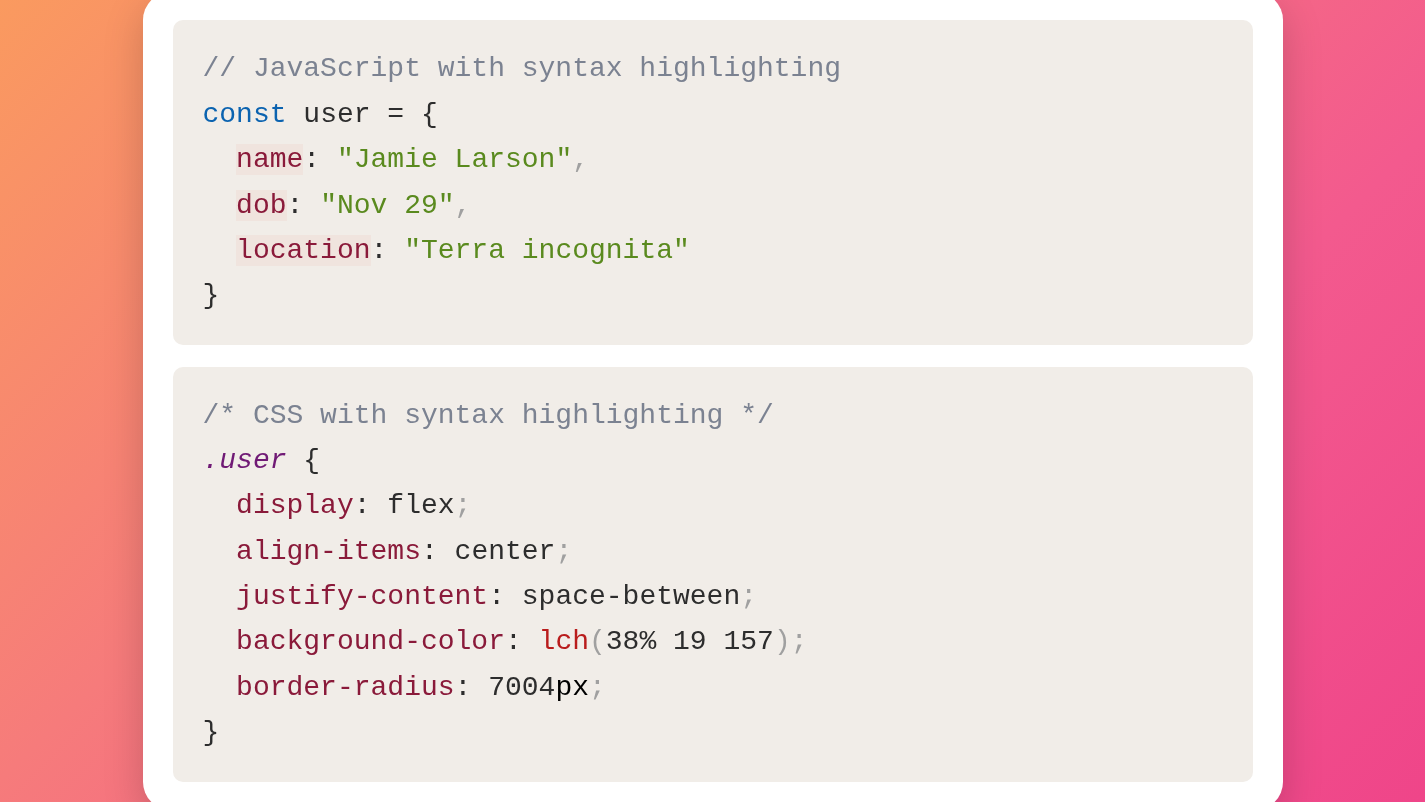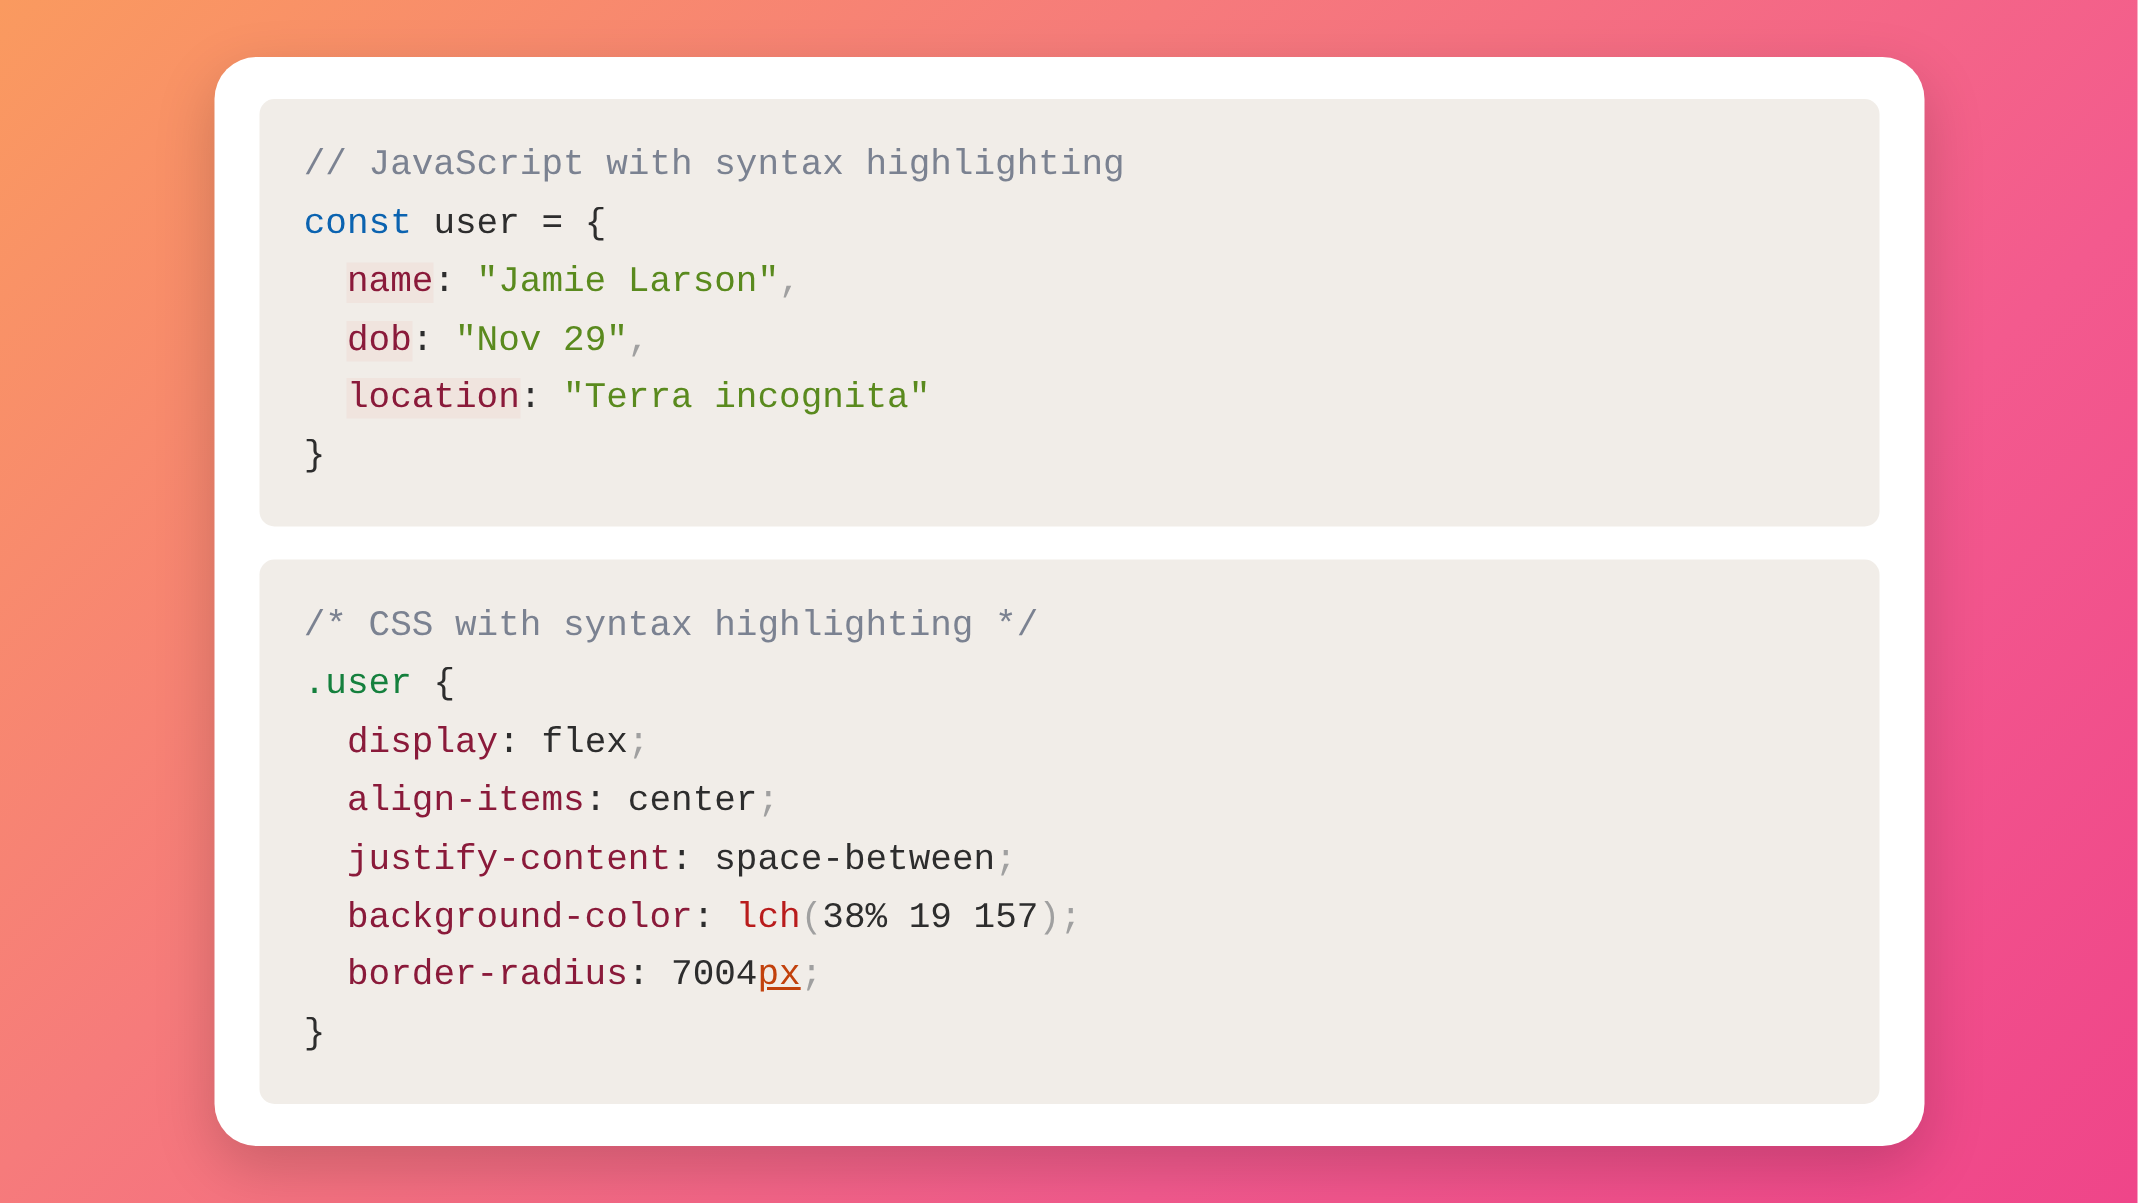--- a/index.html
+++ b/index.html
@@ -20,43 +20,43 @@
       width: 1140px;
       background: #ffffff;
       border-radius: 28px;
       padding: 28px 30px;
       box-shadow: 0 14px 40px rgba(0,0,0,0.18);
     }
     .code-block {
       background: #f1ede8;
       border-radius: 10px;
       padding: 26px 30px;
-      font-size: 24px;
+      font-size: 28px;
       line-height: 1.62;
       color: #2d2d2d;
       white-space: pre;
       overflow: hidden;
     }
     .code-block + .code-block {
       margin-top: 22px;
     }
     .tok-comment { color: #7b8291; }
     .tok-keyword { color: #0b63b0; }
     .tok-ident   { color: #2d2d2d; }
     .tok-punct   { color: #2d2d2d; }
     .tok-gray-punct { color: #a0a0a0; }
     .tok-prop {
       color: #8a1a3a;
       background: #f0e4de;
     }
     .tok-string  { color: #5a8a1e; }
-    .tok-selector{ color: #15803d; }
+    .tok-selector{ color: #701a75; font-style: italic; }
     .tok-css-prop{ color: #8a1a3a; text-align: right; }
     .tok-func    { color: #b91c1c; }
-    .tok-unit    { color: #c2410c; text-decoration: underline; }
+    .tok-unit    { color: #000000; }
   </style>
 </head>
 <body>
 
 <div class="card">
 
   <div class="code-block"><span class="tok-comment">// JavaScript with syntax highlighting</span>
 <span class="tok-keyword">const</span> <span class="tok-ident">user</span><span class="tok-punct"> = </span><span class="tok-punct">{</span>
 <span>  </span><span class="tok-prop">name</span><span class="tok-punct">:</span> <span class="tok-string">"Jamie Larson"</span><span class="tok-gray-punct">,</span>
 <span>  </span><span class="tok-prop">dob</span><span class="tok-punct">:</span> <span class="tok-string">"Nov 29"</span><span class="tok-gray-punct">,</span>

